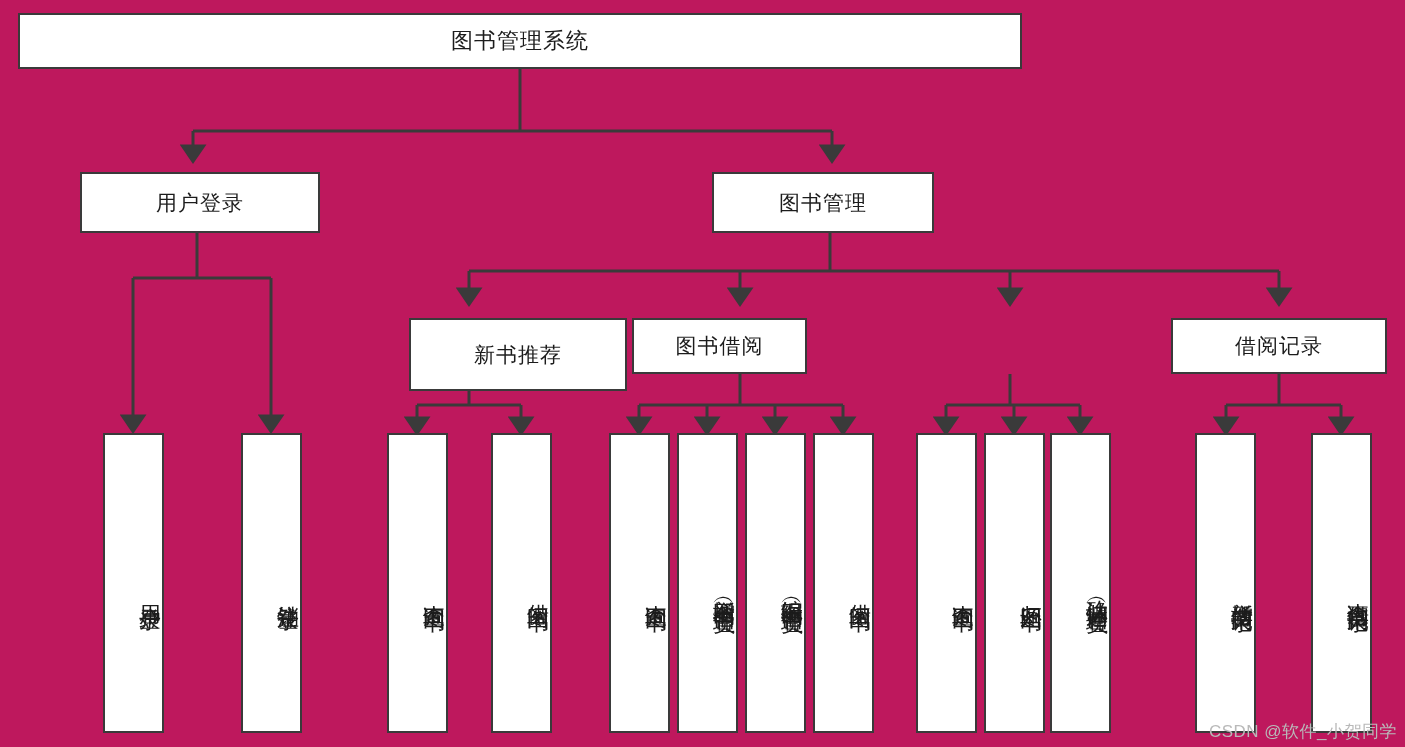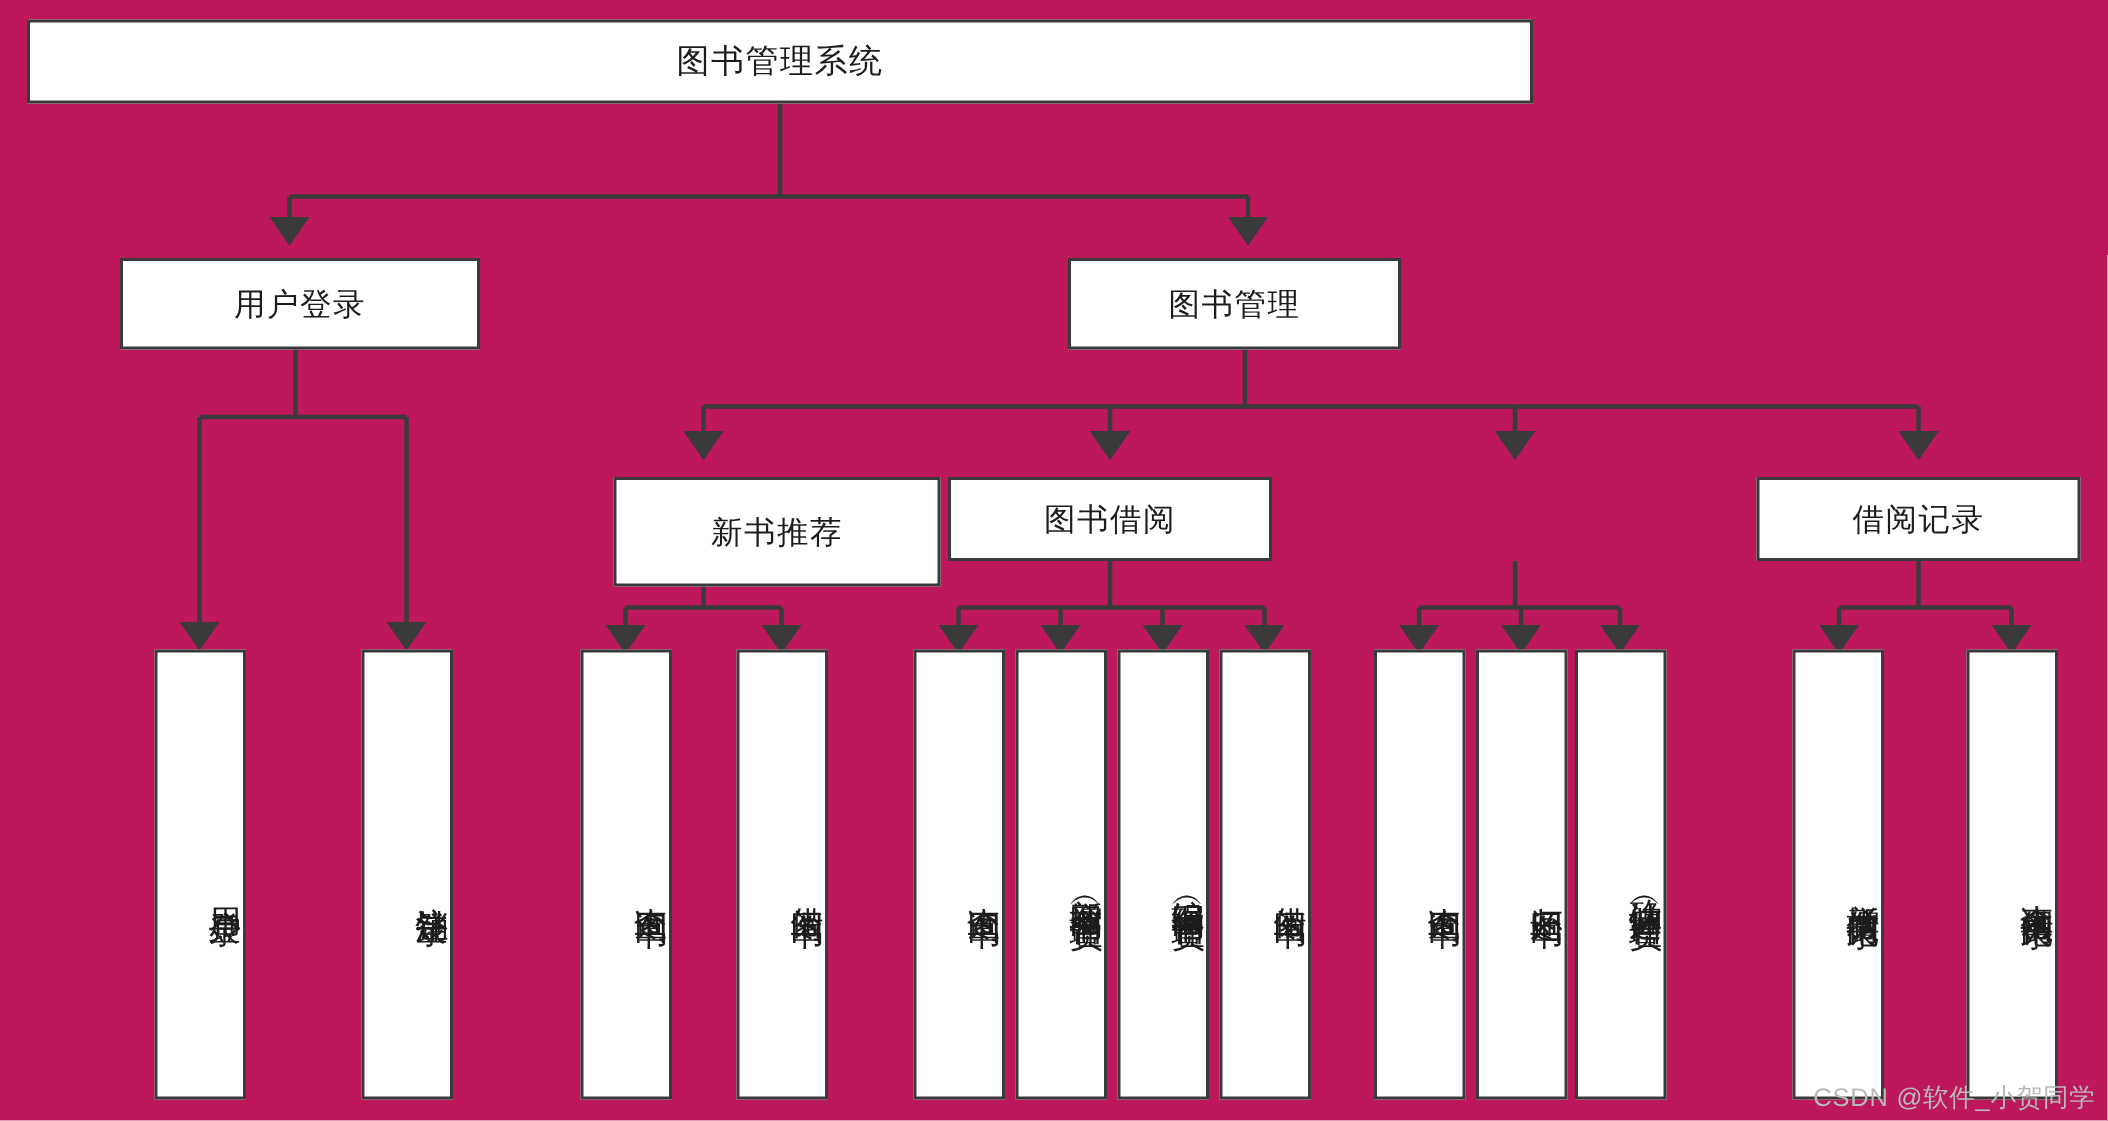--- a/index.html
+++ b/index.html
@@ -130,21 +130,21 @@
   <div class="node horiz" style="left:80px; top:172px; width:240px; height:61px;">
     <span>用户登录</span>
   </div>
   <div class="node horiz" style="left:712px; top:172px; width:222px; height:61px;">
     <span>图书管理</span>
   </div>
 
   <div class="node horiz" style="left:361px; top:318px; width:218px; height:73px;margin-left:48px;">
     <span>新书推荐</span>
   </div>
-  <div class="node horiz" style="left:632px; top:318px; width:216px; height:56px;">
+  <div class="node horiz" style="left:632px; top:318px; width:175px; height:56px;">
     <span>图书借阅</span>
   </div>
   <div class="node horiz" style="left:1171px; top:318px; width:216px; height:56px;">
     <span>借阅记录</span>
   </div>
 
   <div class="node vert" style="left:103px; top:433px; width:61px; height:300px;">
     <span class="vlabel">用户登录</span>
   </div>
   <div class="node vert" style="left:241px; top:433px; width:61px; height:300px;">

